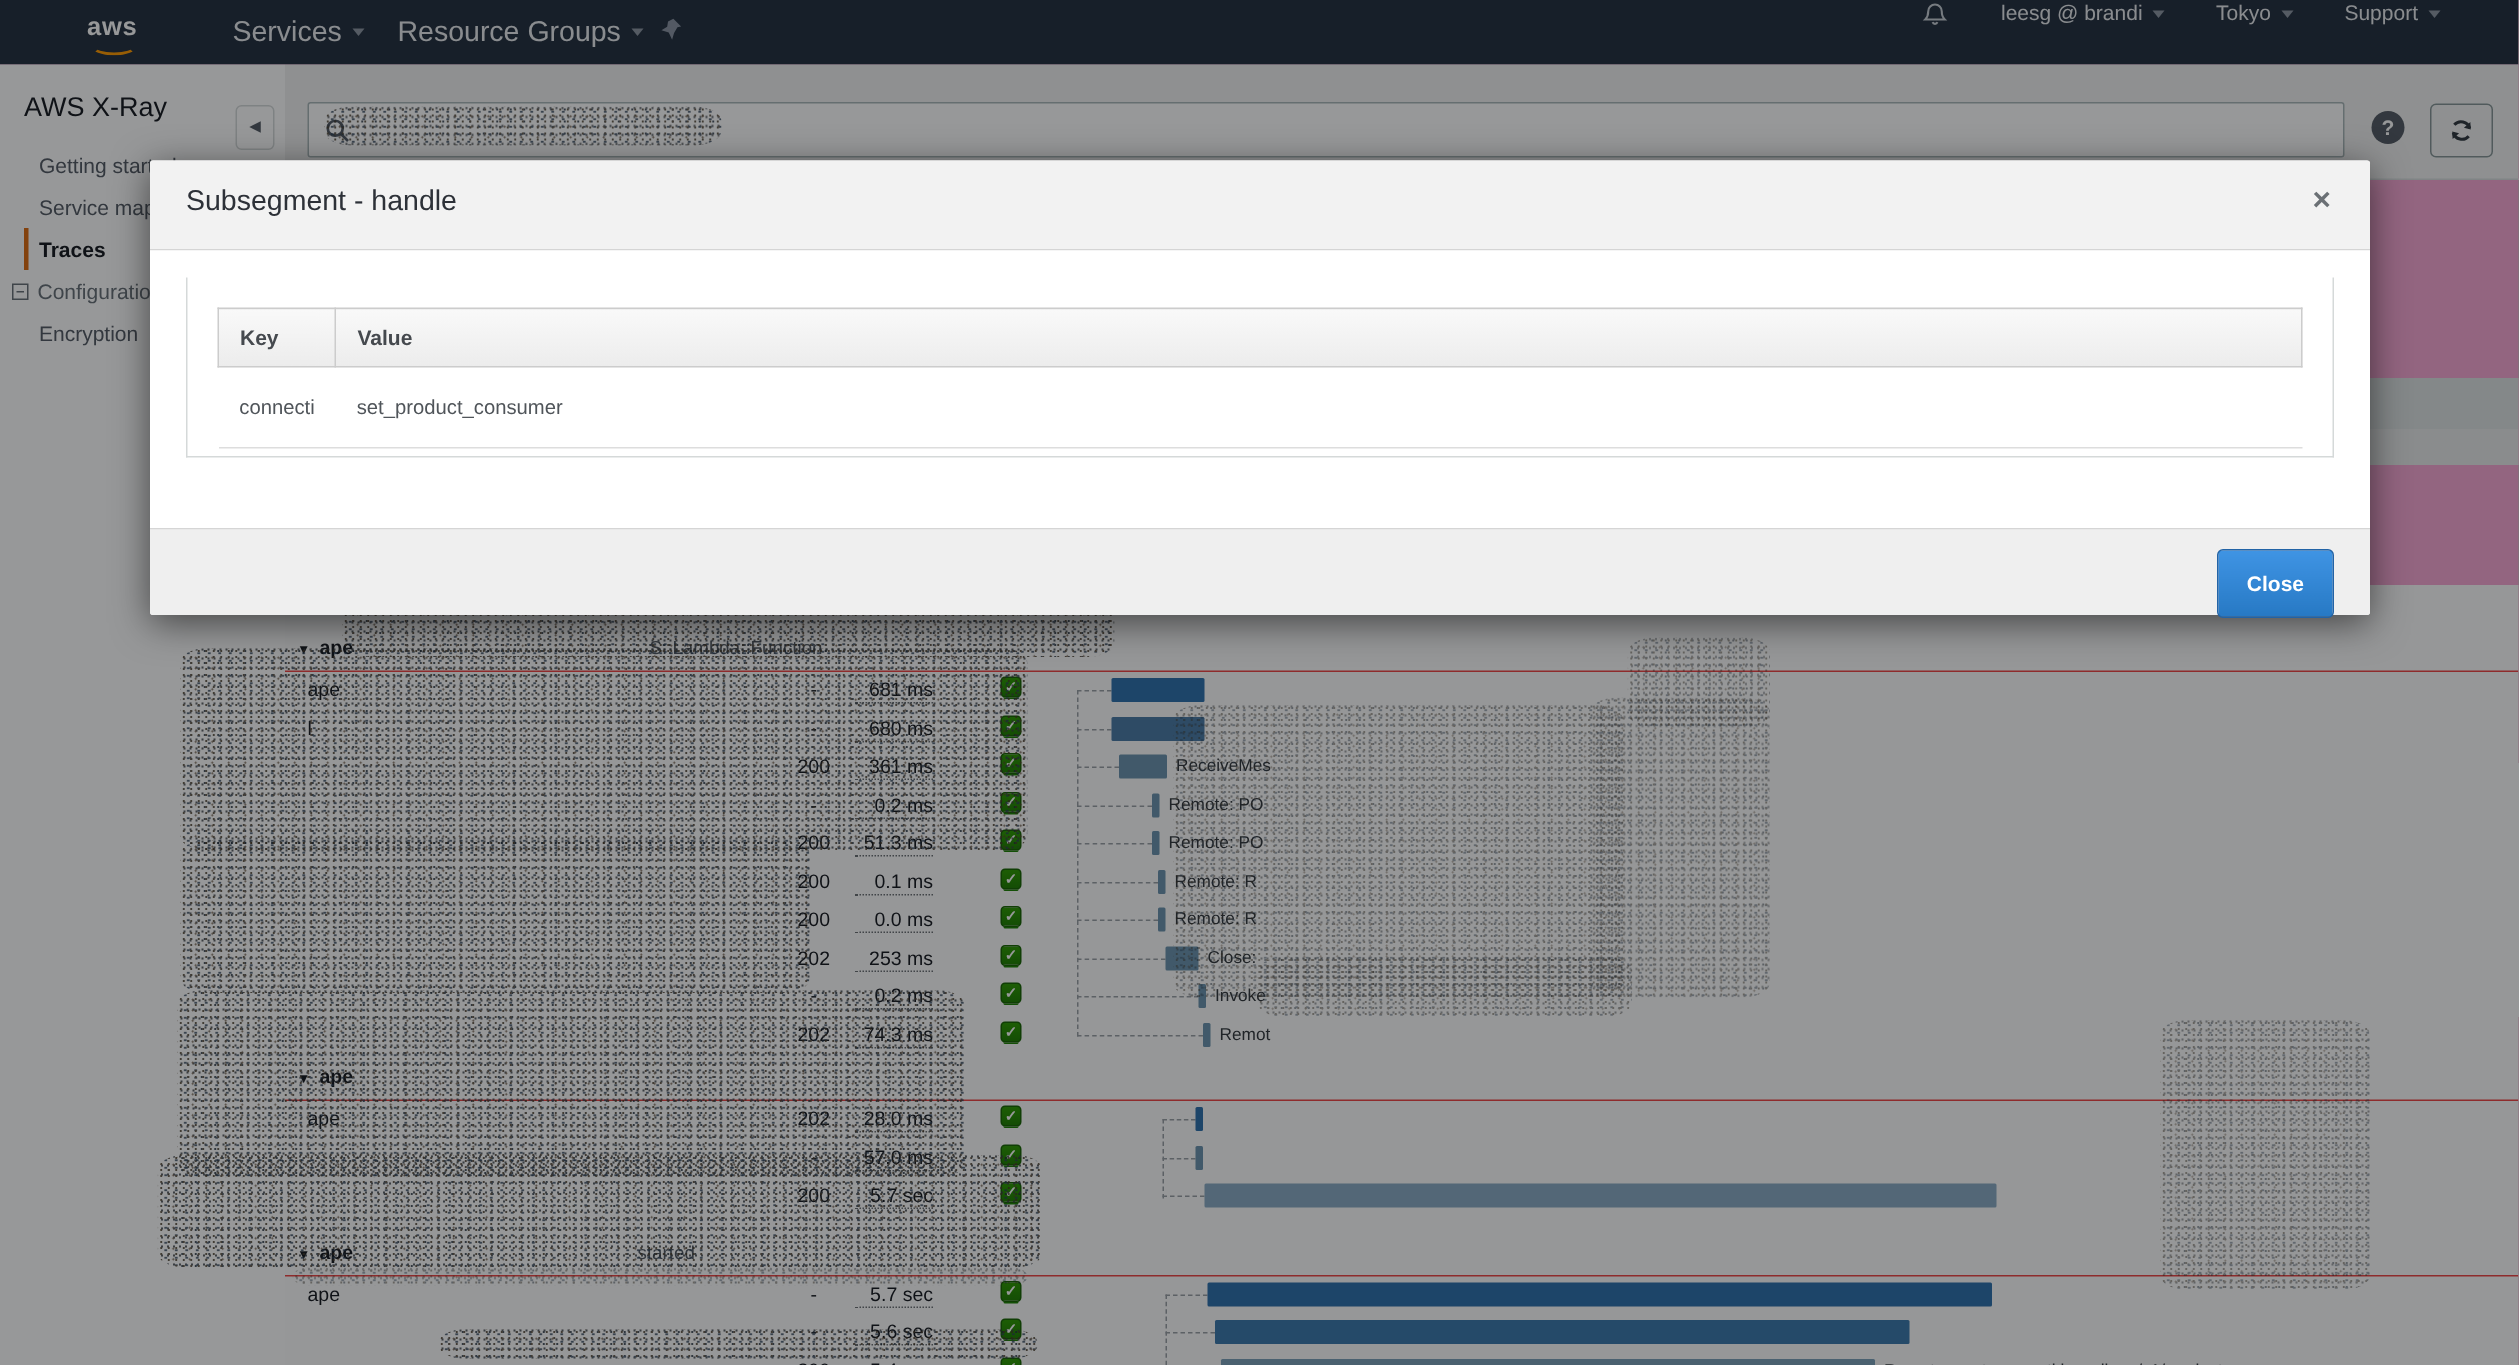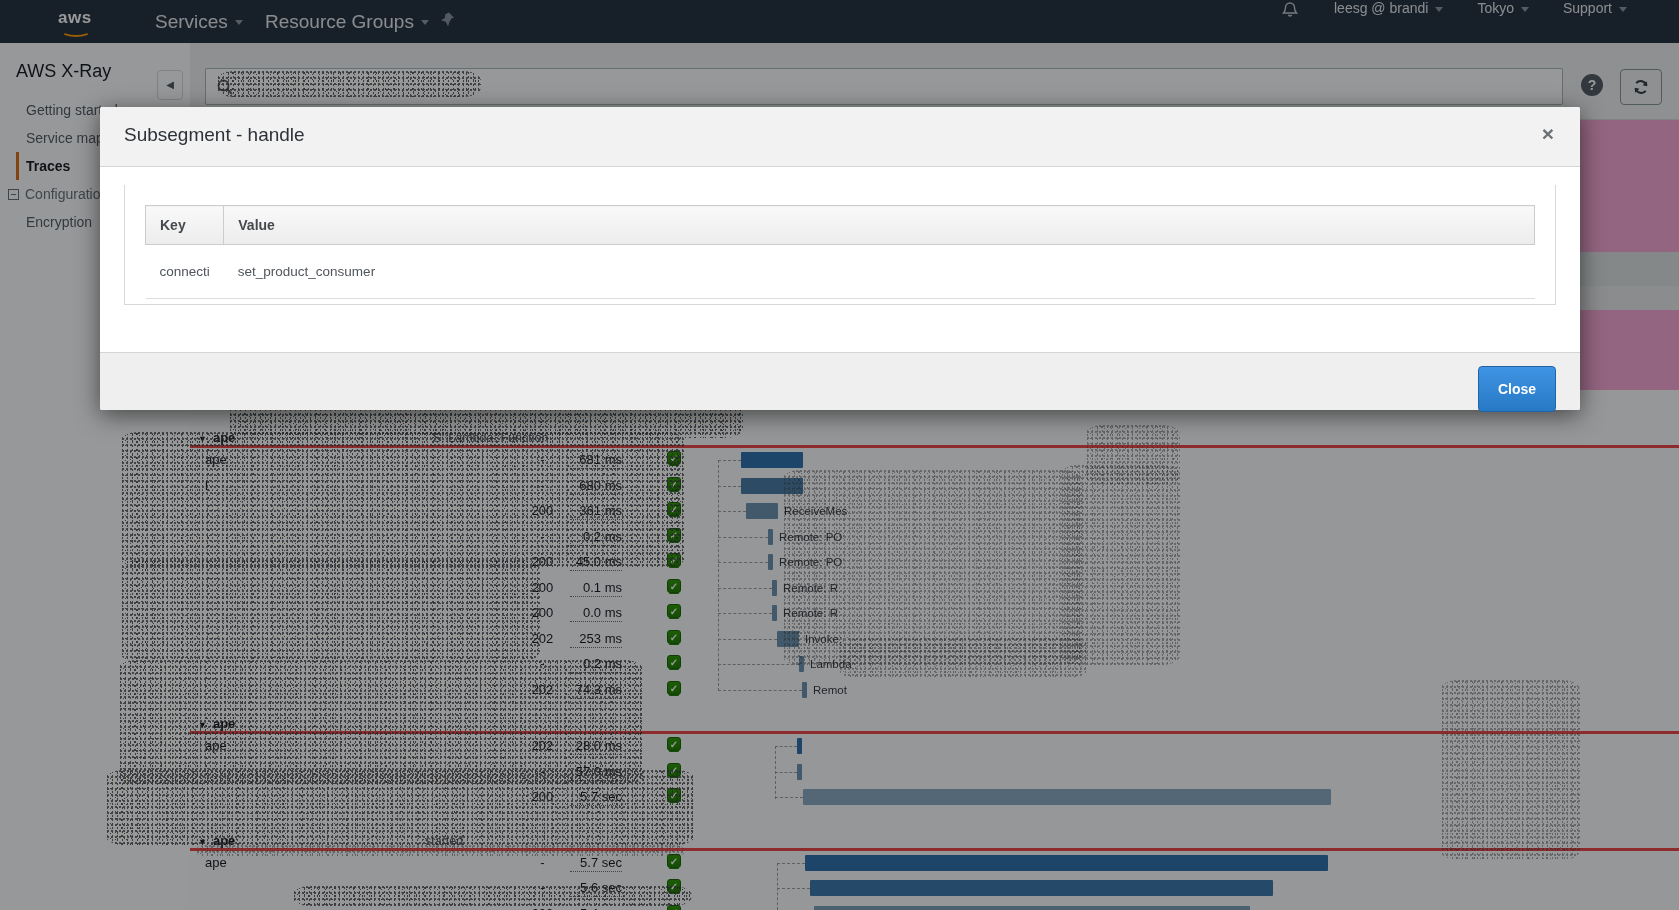--- a/index.html
+++ b/index.html
@@ -33,21 +33,21 @@
   .searchbox { position:absolute; left:205px; top:68px; width:1358px; height:37px; background:#fff; border:1px solid #aab7b8; border-radius:2px; z-index:1; }
   .searchbox svg { position:absolute; left:10px; top:9px; }
   .help-circle { position:absolute; left:1581px; top:74px; width:22px; height:22px; border-radius:50%; background:#545b64; color:#fff; font-weight:bold; font-size:14px; text-align:center; line-height:22px; cursor:pointer; z-index:1; }
   .refresh-btn { position:absolute; left:1620px; top:69px; width:42px; height:36px; border:1px solid #879596; border-radius:4px; cursor:pointer; z-index:1; display:flex; align-items:center; justify-content:center; }
   .band1 { position:absolute; left:190px; top:252px; right:0; height:34px; background:#dfe3e3; z-index:1; }
   .band2 { position:absolute; left:190px; top:286px; right:0; height:24px; background:#e9ebeb; z-index:1; }
   .trace-bg { position:absolute; left:190px; top:390px; right:0; bottom:0; background:#fdfdfd; z-index:1; }
 
   
   #trace { position:absolute; left:190px; top:421px; right:0; z-index:2; }
-  .ghead { position:relative; height:27px; line-height:34px; border-bottom:3px solid #ef4444; font-weight:bold; font-size:13px; color:#16191f; cursor:pointer; }
+  .ghead { position:relative; height:27px; line-height:22px; border-bottom:1px solid #ef4444; font-weight:bold; font-size:13px; color:#16191f; cursor:pointer; }
   .tri { font-size:9px; margin:0 6px 0 8px; color:#16191f; }
   .gtype { position:absolute; top:0; font-weight:normal; color:#545b64; font-size:12.5px; }
   .trow { position:relative; height:25.5px; font-size:13px; color:#16191f; }
   .rname { position:absolute; left:15px; top:4px; }
   .rstatus { position:absolute; left:330px; top:4px; width:45px; text-align:center; }
   .rdur { position:absolute; left:380px; top:4px; width:52px; text-align:right; border-bottom:1px dotted #6b7074; padding-bottom:1px; cursor:pointer; }
   .rok { position:absolute; left:477px; top:3px; width:14px; height:14px; background:linear-gradient(#2d9a00,#1e7e00); border:1px solid #176400; border-radius:3px; color:#fff; font-size:10px; line-height:13px; text-align:center; font-weight:bold; box-shadow:0 3px 0 -2px #1d8102; }
   .rok::after { content:"\2713"; }
   .hconn { position:absolute; top:12px; border-top:1px dashed #9aa0a6; height:0; }
   .vconn { position:absolute; border-left:1px dashed #9aa0a6; width:0; }
@@ -180,21 +180,21 @@
             <span class="rstatus">-</span>
             <span class="rdur">0.2 ms</span>
             <span class="rok"></span>
             <span class="hconn" style="left: 528px; width: 50px;"></span>
             <span class="rbar" style="left: 578px; width: 5px; background: rgb(107, 147, 174);"></span>
             <span class="rlabel" style="left: 589px;">Remote: PO</span>
           </div>
           <div class="trow">
             <span class="rname"></span>
             <span class="rstatus">200</span>
-            <span class="rdur">45.0 ms</span>
+            <span class="rdur">51.3 ms</span>
             <span class="rok"></span>
             <span class="hconn" style="left: 528px; width: 50px;"></span>
             <span class="rbar" style="left: 578px; width: 5px; background: rgb(107, 147, 174);"></span>
             <span class="rlabel" style="left: 589px;">Remote: PO</span>
           </div>
           <div class="trow">
             <span class="rname"></span>
             <span class="rstatus">200</span>
             <span class="rdur">0.1 ms</span>
             <span class="rok"></span>
@@ -211,30 +211,30 @@
             <span class="rbar" style="left: 582px; width: 5px; background: rgb(107, 147, 174);"></span>
             <span class="rlabel" style="left: 593px;">Remote: R</span>
           </div>
           <div class="trow">
             <span class="rname"></span>
             <span class="rstatus">202</span>
             <span class="rdur">253 ms</span>
             <span class="rok"></span>
             <span class="hconn" style="left: 528px; width: 59px;"></span>
             <span class="rbar" style="left: 587px; width: 22px; background: rgb(107, 147, 174);"></span>
-            <span class="rlabel" style="left: 615px;">Invoke:</span>
+            <span class="rlabel" style="left: 615px;">Close:</span>
           </div>
           <div class="trow">
             <span class="rname"></span>
             <span class="rstatus">-</span>
             <span class="rdur">0.2 ms</span>
             <span class="rok"></span>
             <span class="hconn" style="left: 528px; width: 81px;"></span>
             <span class="rbar" style="left: 609px; width: 5px; background: rgb(107, 147, 174);"></span>
-            <span class="rlabel" style="left: 620px;">Lambda</span>
+            <span class="rlabel" style="left: 620px;">Invoke</span>
           </div>
           <div class="trow">
             <span class="rname"></span>
             <span class="rstatus">202</span>
             <span class="rdur">74.3 ms</span>
             <span class="rok"></span>
             <span class="hconn" style="left: 528px; width: 84px;"></span>
             <span class="rbar" style="left: 612px; width: 5px; background: rgb(107, 147, 174);"></span>
             <span class="rlabel" style="left: 623px;">Remot</span>
           </div>

